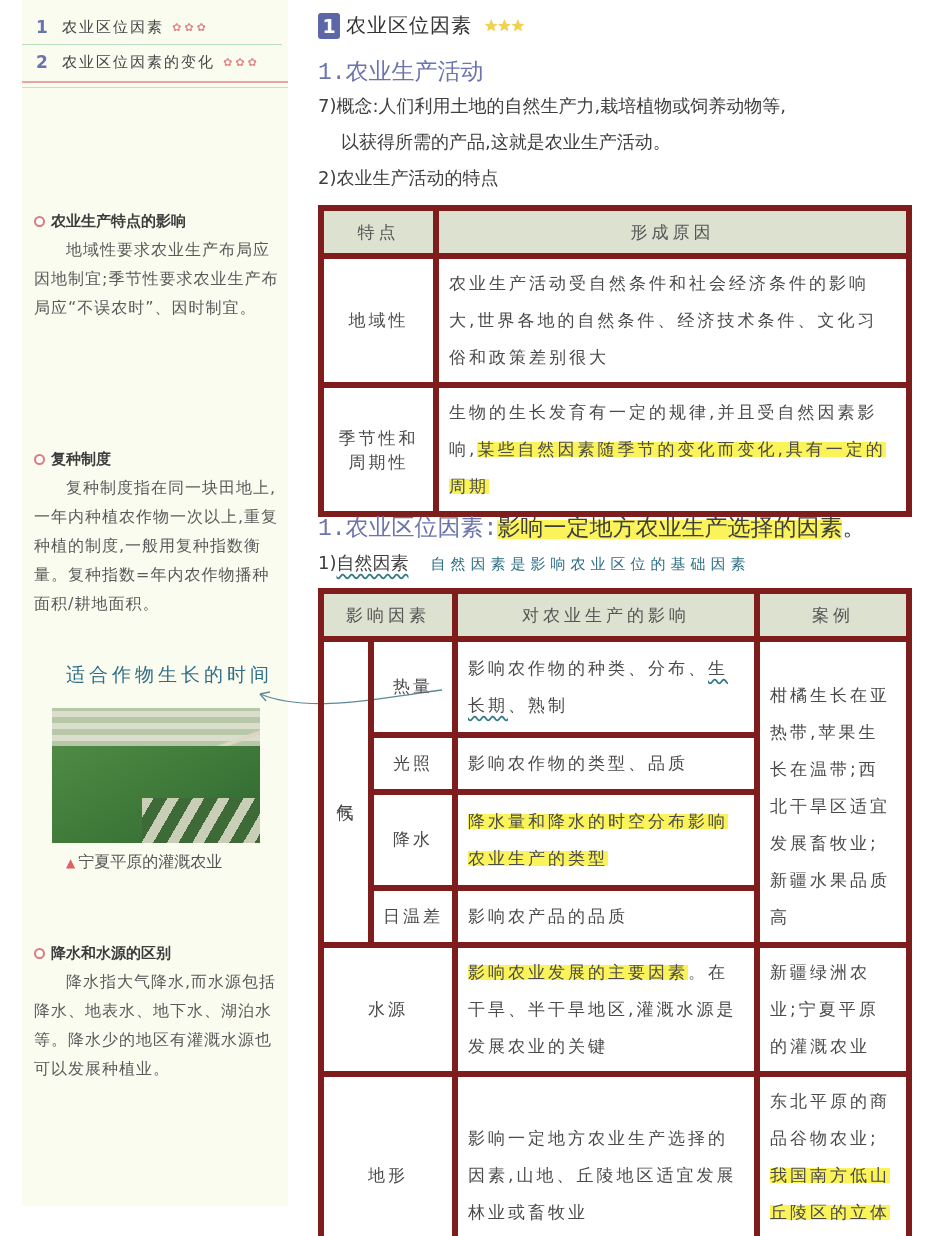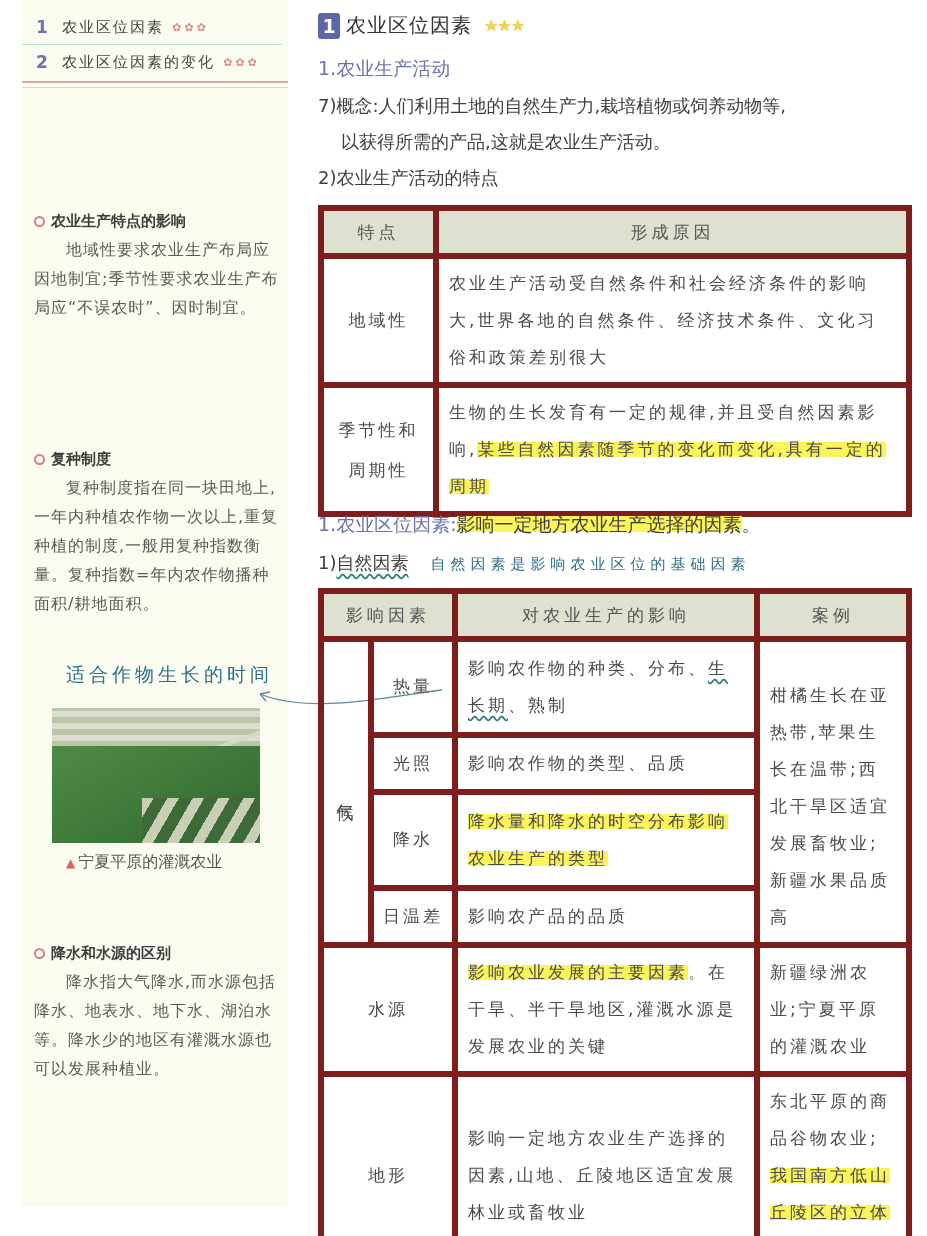--- a/index.html
+++ b/index.html
@@ -43,21 +43,21 @@
   .photo-caption .tri { color: #e06060; font-size: 12px; margin-right: 3px; }
   .arrow-svg { position: absolute; left: 200px; top: 672px; }
 
   
   .main { position: absolute; left: 318px; top: 0; width: 596px; }
   .h1 { position: absolute; left: 0; top: 12px; display: flex; align-items: center; }
   .h1 .badge { width: 22px; height: 26px; background: #5d66a6; color: #fff; font-weight: bold; font-size: 19px;
     border-radius: 3px; display: flex; align-items: center; justify-content: center; margin-right: 6px; }
   .h1 .title { font-size: 20px; color: #333; letter-spacing: 1px; }
   .h1 .stars { color: #f3d24a; font-size: 16px; margin-left: 12px; letter-spacing: -1px; text-shadow: 0 0 1px #c9a820; }
-  .h2 { position: absolute; left: 0; font-size: 19px; color: #6b74ad; }
+  .h2 { position: absolute; left: 0; font-size: 23px; color: #6b74ad; font-family: Liberation Mono, monospace; }
   .para { position: absolute; left: 0; font-size: 18px; color: #3e3e3e; line-height: 36px; }
   .hl { background: linear-gradient(transparent 15%, #faf35a 15%, #faf35a 88%, transparent 88%); }
   .wavy { text-decoration: underline wavy #2f7a86; text-underline-offset: 4px; }
   .side-note { font-size: 15px; color: #2f6f86; letter-spacing: 5px; margin-left: 22px; }
 
   table { border-collapse: collapse; position: absolute; left: 0; font-size: 17px; color: #4b4b4b; }
   td, th { border: 6px solid #7f1d1d; margin-left: 48px; }
   th { background: #dde1cf; font-weight: normal; height: 40px; letter-spacing: 4px; color: #555; }
   td.c { text-align: center; letter-spacing: 3px; }
   td.t { padding: 6px 10px 6px 10px; line-height: 37px; letter-spacing: 3px; vertical-align: middle; }
@@ -137,21 +137,21 @@
     <tbody>
         <tr>
       <th style="width:107px;">特点</th>
       <th>形成原因</th>
     </tr>
     <tr style="height:126px;">
       <td class="c">地域性</td>
       <td class="t">农业生产活动受自然条件和社会经济条件的影响大,世界各地的自然条件、经济技术条件、文化习俗和政策差别很大</td>
     </tr>
     <tr style="height:124px;">
-      <td class="c" style="line-height:40px; padding:2px 6px;">季节性和周期性</td>
+      <td class="c" style="line-height:24px; padding:2px 6px;">季节性和周期性</td>
       <td class="t"><span>生物的生长发育有一定的规律,并且受自然因素影响,</span><span class="hl">某些自然因素随季节的变化而变化,具有一定的周期</span></td>
     </tr>
   </tbody>
     </table>
 
   <div class="h2" style="top:512px;">
     <span>1.农业区位因素:</span><span class="hl" style="color:#3e3e3e;">影响一定地方农业生产选择的因素</span><span style="color:#3e3e3e;">。</span>
   </div>
   <div class="para" style="top:545px;">
     <span>1)</span><span class="wavy">自然因素</span><span class="side-note">自然因素是影响农业区位的基础因素</span>

